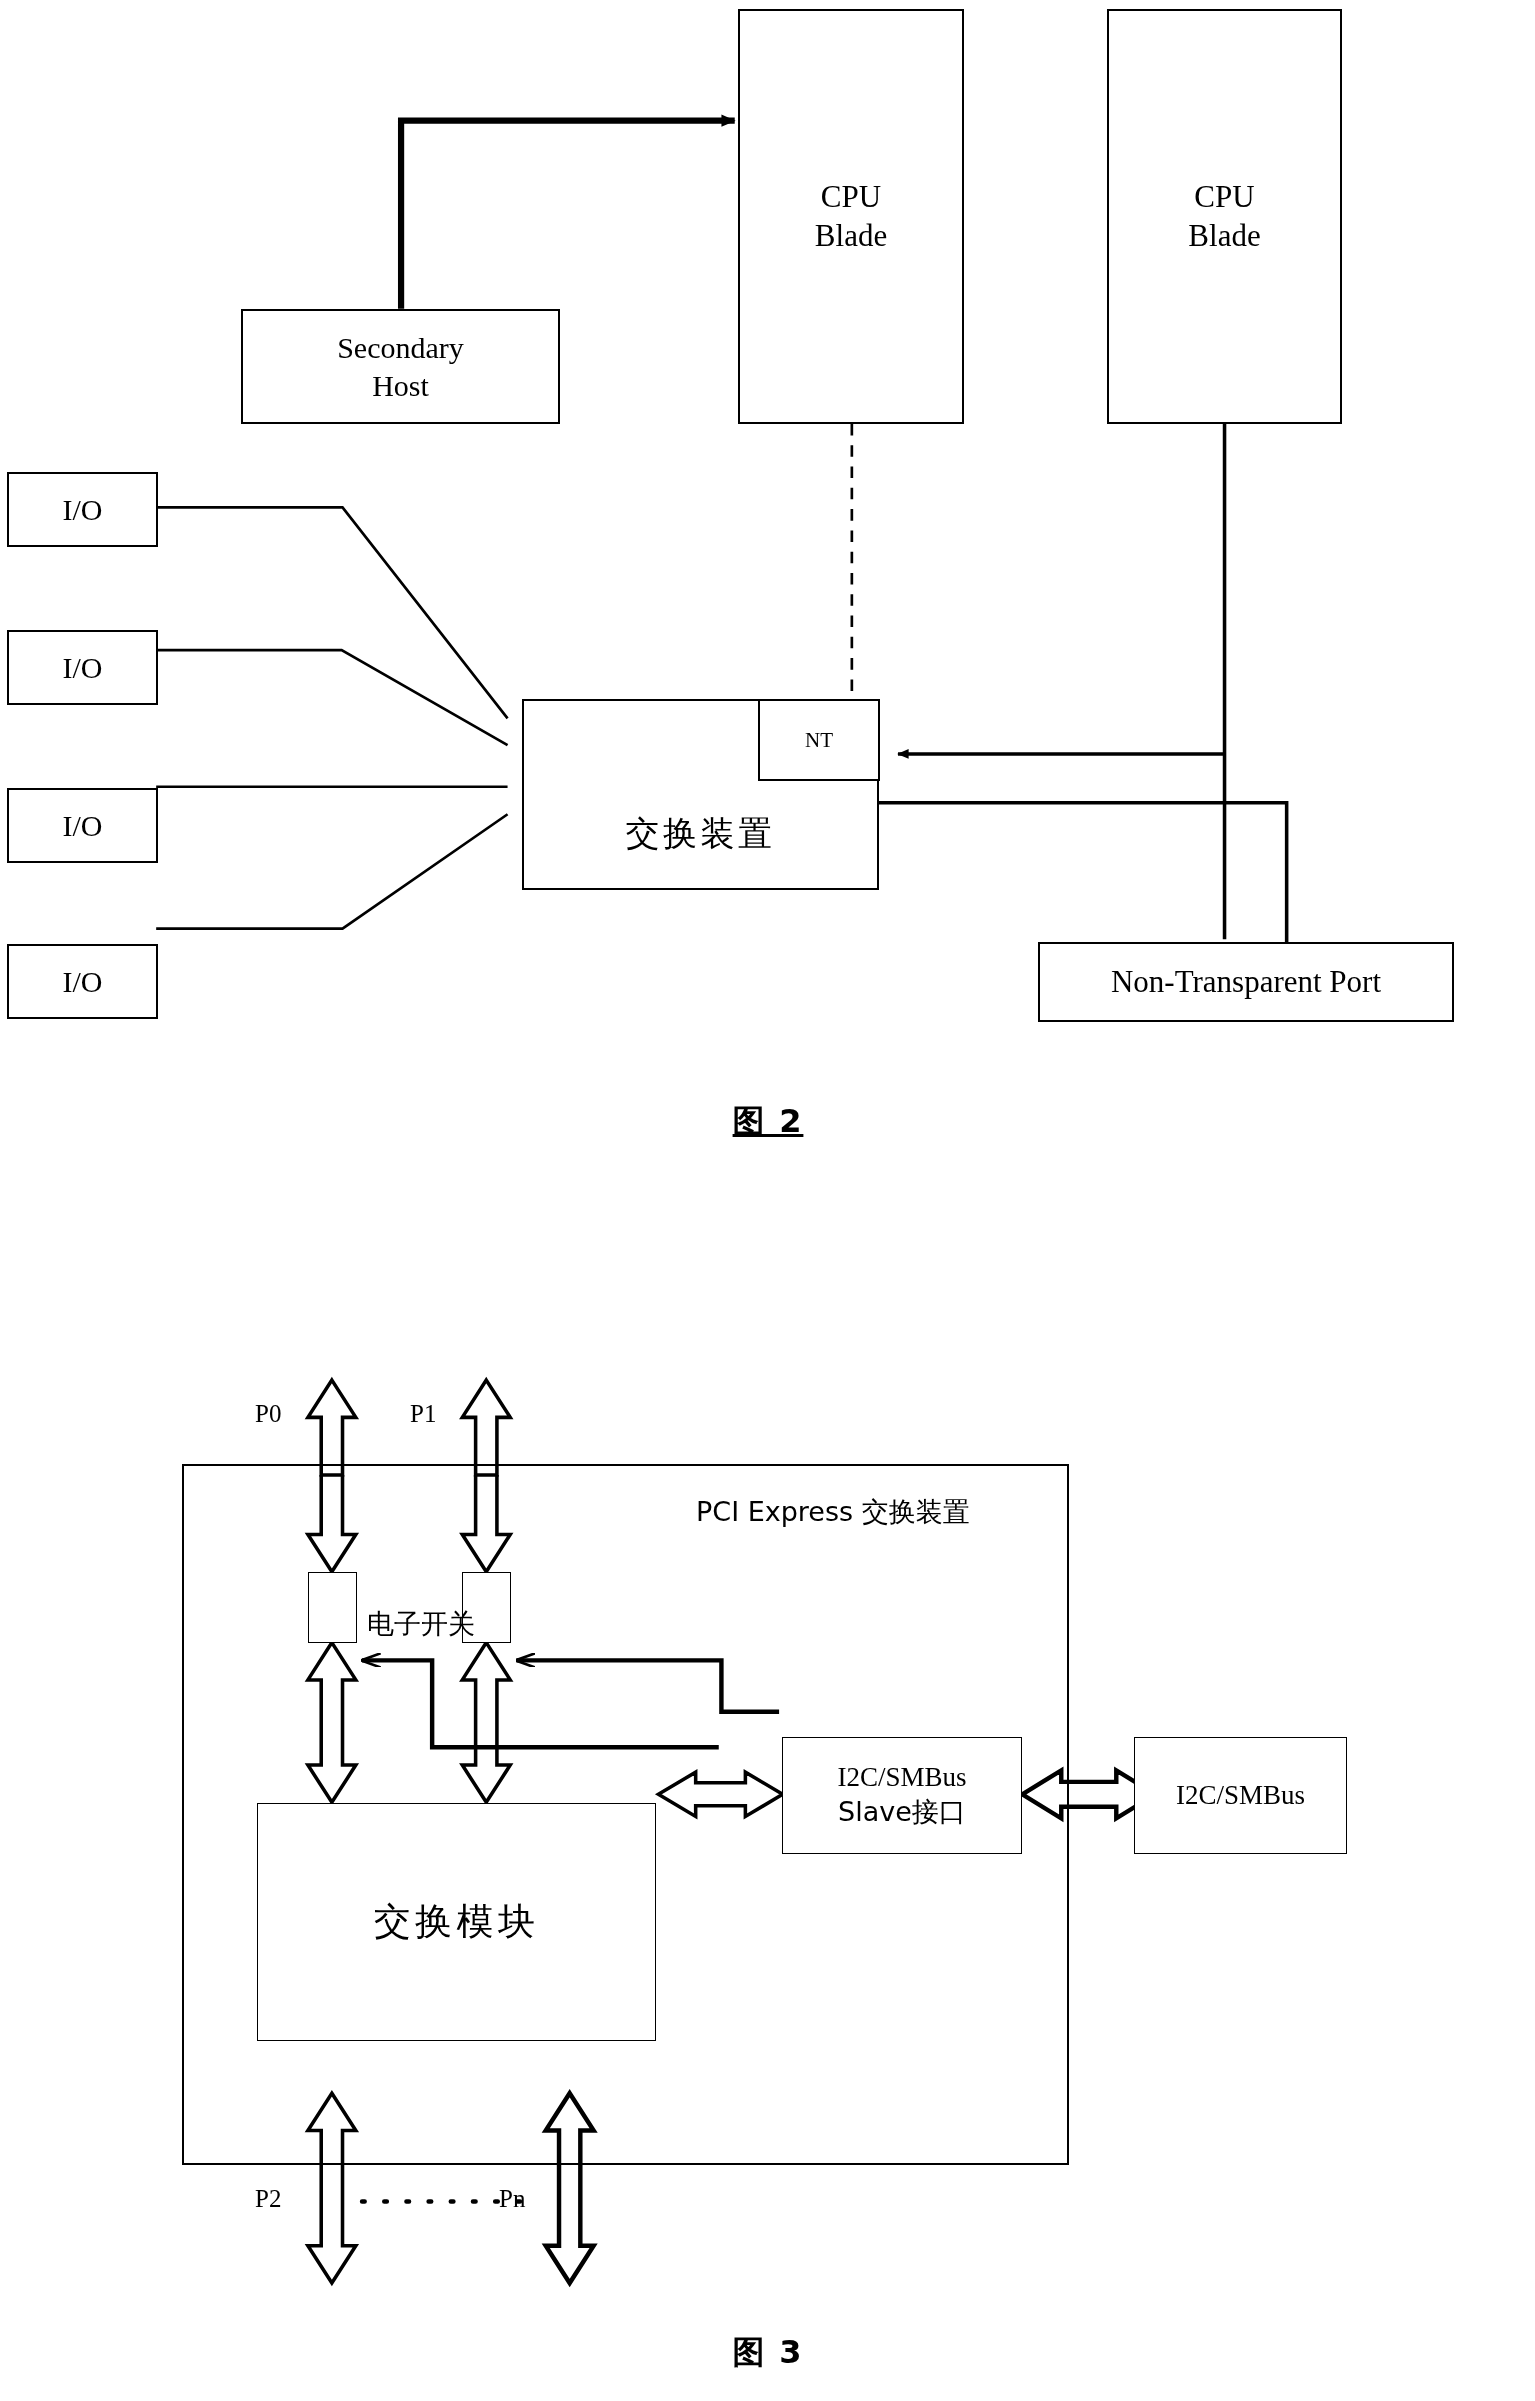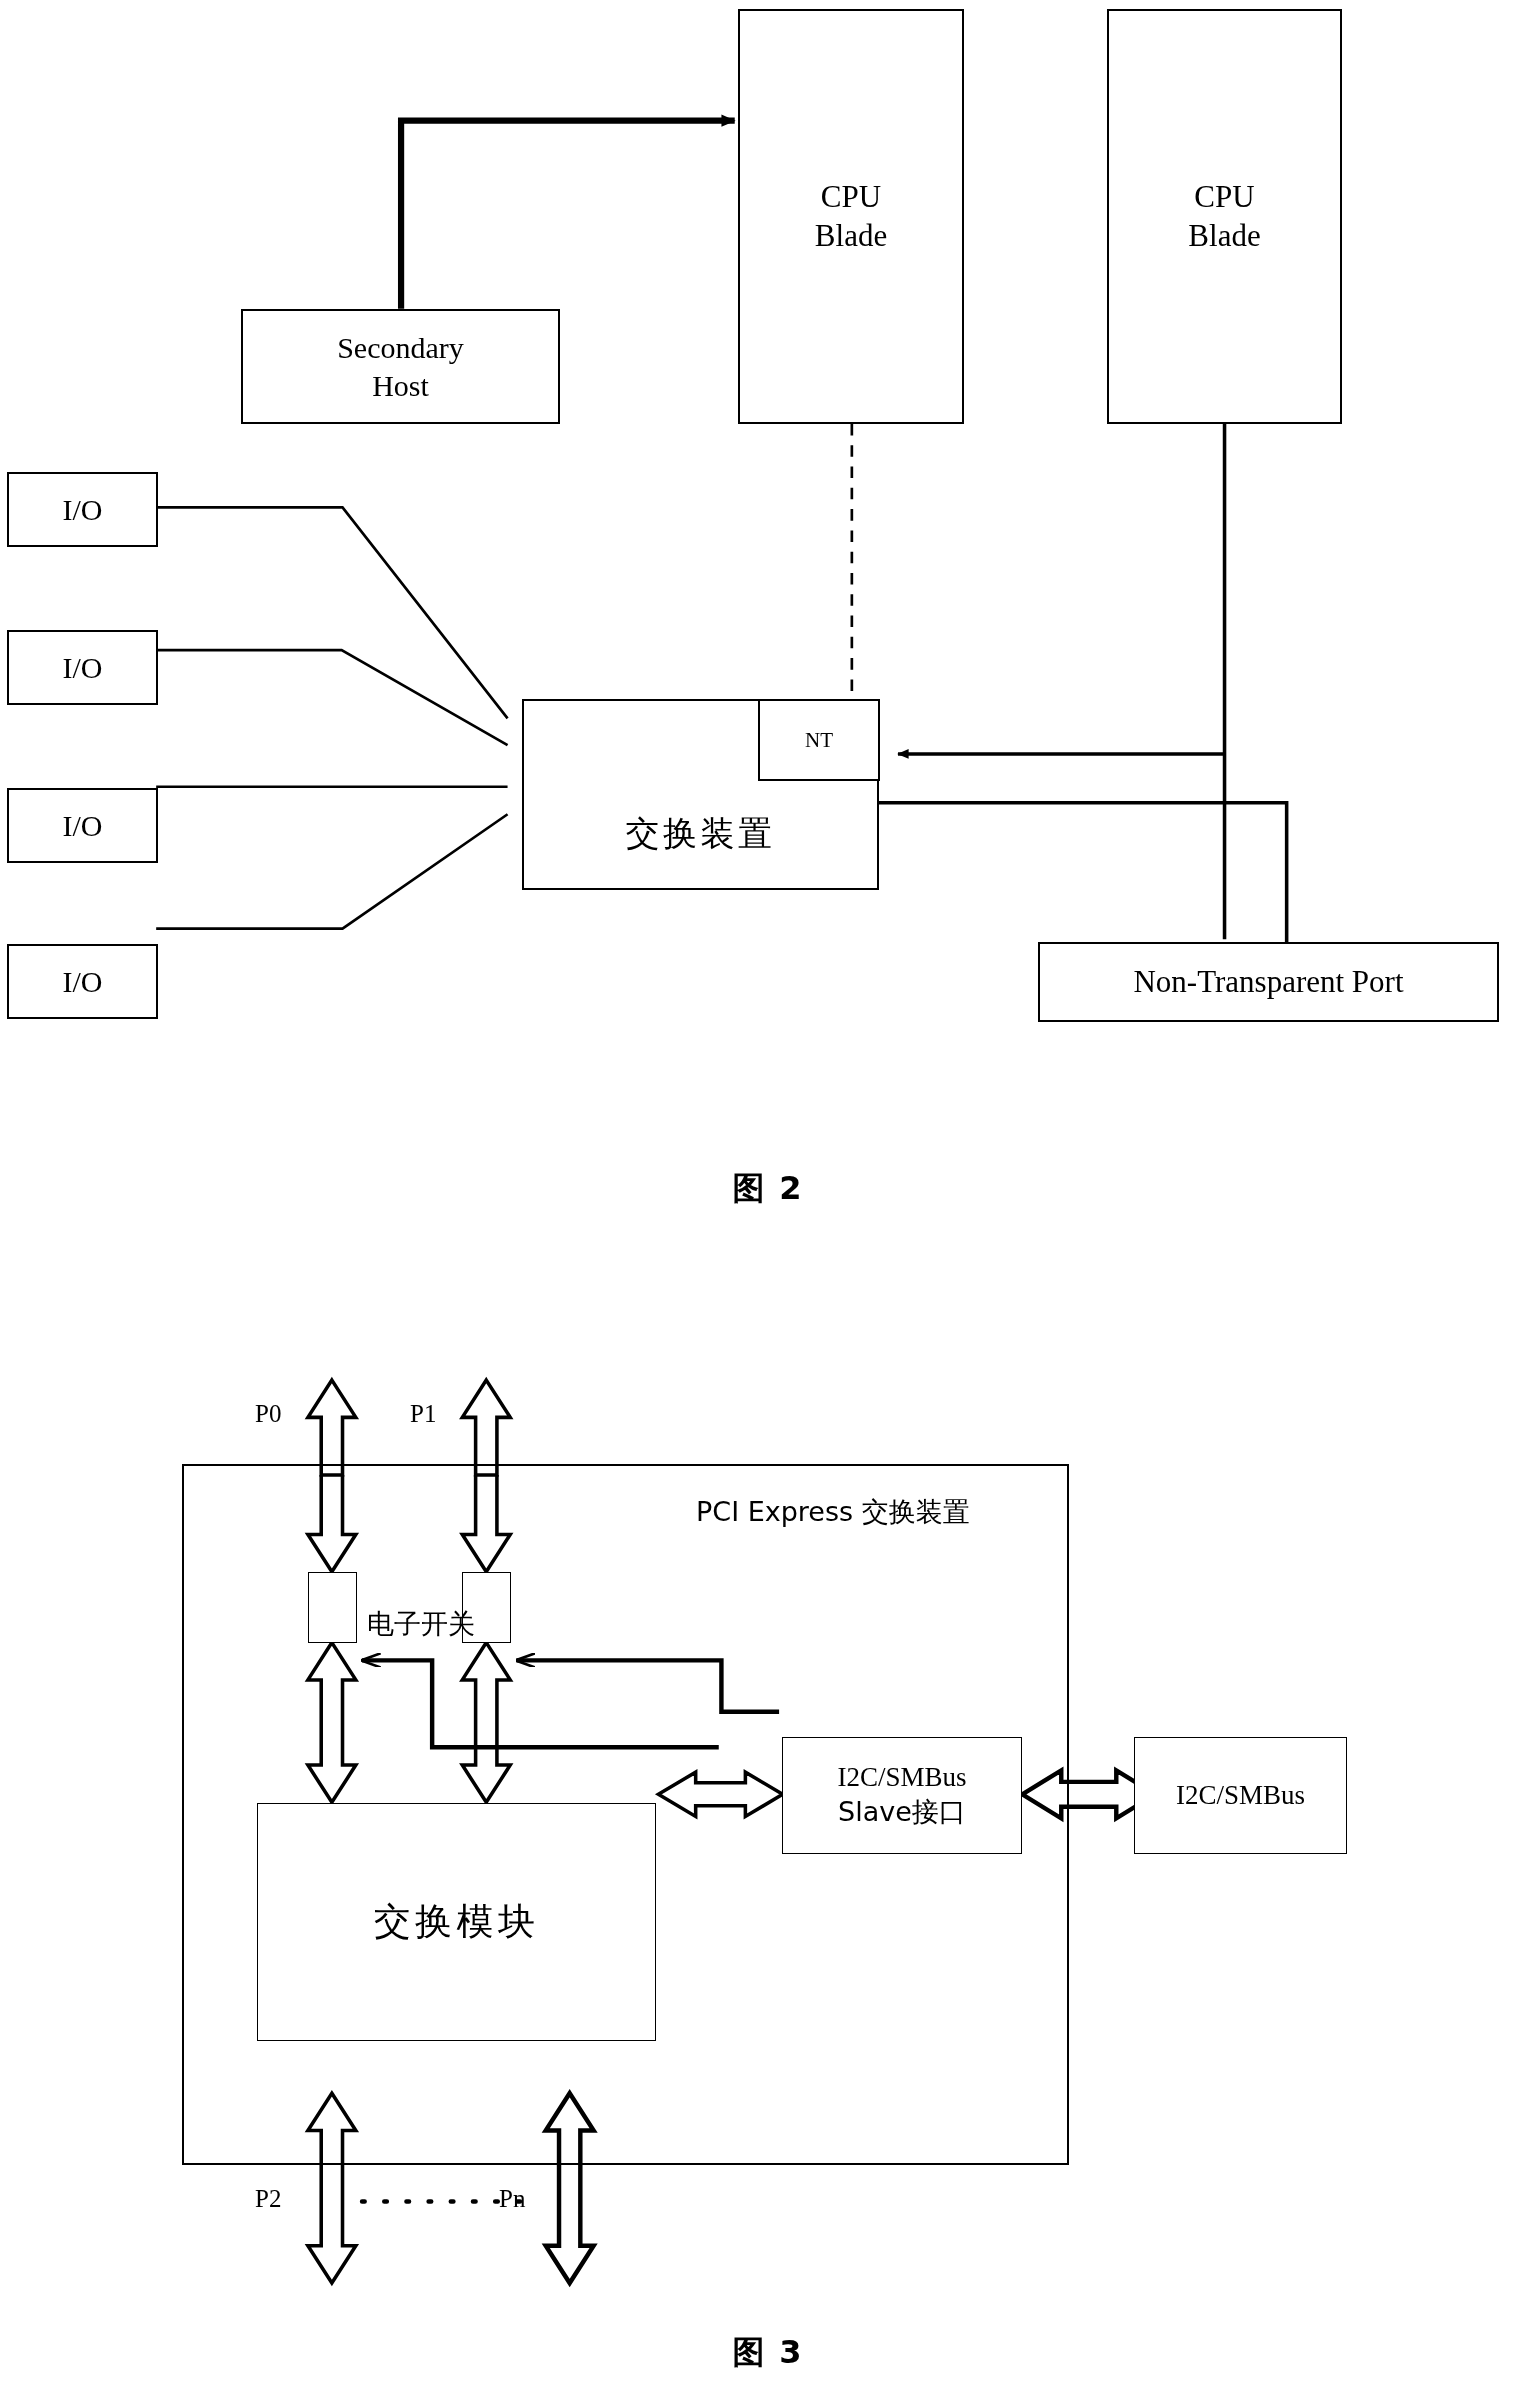--- a/index.html
+++ b/index.html
@@ -212,25 +212,25 @@
     </div>
 
     <div class="box txt-sw" style="left:522px; top:699px; width:357px; height:191px; align-items:flex-end; padding-bottom:34px;">
       <span class="cn">交换装置</span>
     </div>
 
     <div class="box txt-nt" style="left:758px; top:699px; width:122px; height:82px;">
       <span>NT</span>
     </div>
 
-    <div class="box txt-ntp" style="left:1038px; top:942px; width:461px; height:80px;">
+    <div class="box txt-ntp" style="left:1038px; top:942px; width:416px; height:80px;">
       <span>Non-Transparent Port</span>
     </div>
 
-    <div class="caption cn" style="top:1167px;">图 2</div>
+    <div class="caption cn" style="top:1100px;text-decoration:underline;">图 2</div>
   </div>
 
   <div class="fig">
 
     <div class="box" style="left:182px; top:1464px; width:887px; height:701px; background:transparent;"></div>
 
     <div class="lbl txt-pci cn" style="left:696px; top:1496px;">
       <span>PCI Express 交换装置</span>
     </div>
 

